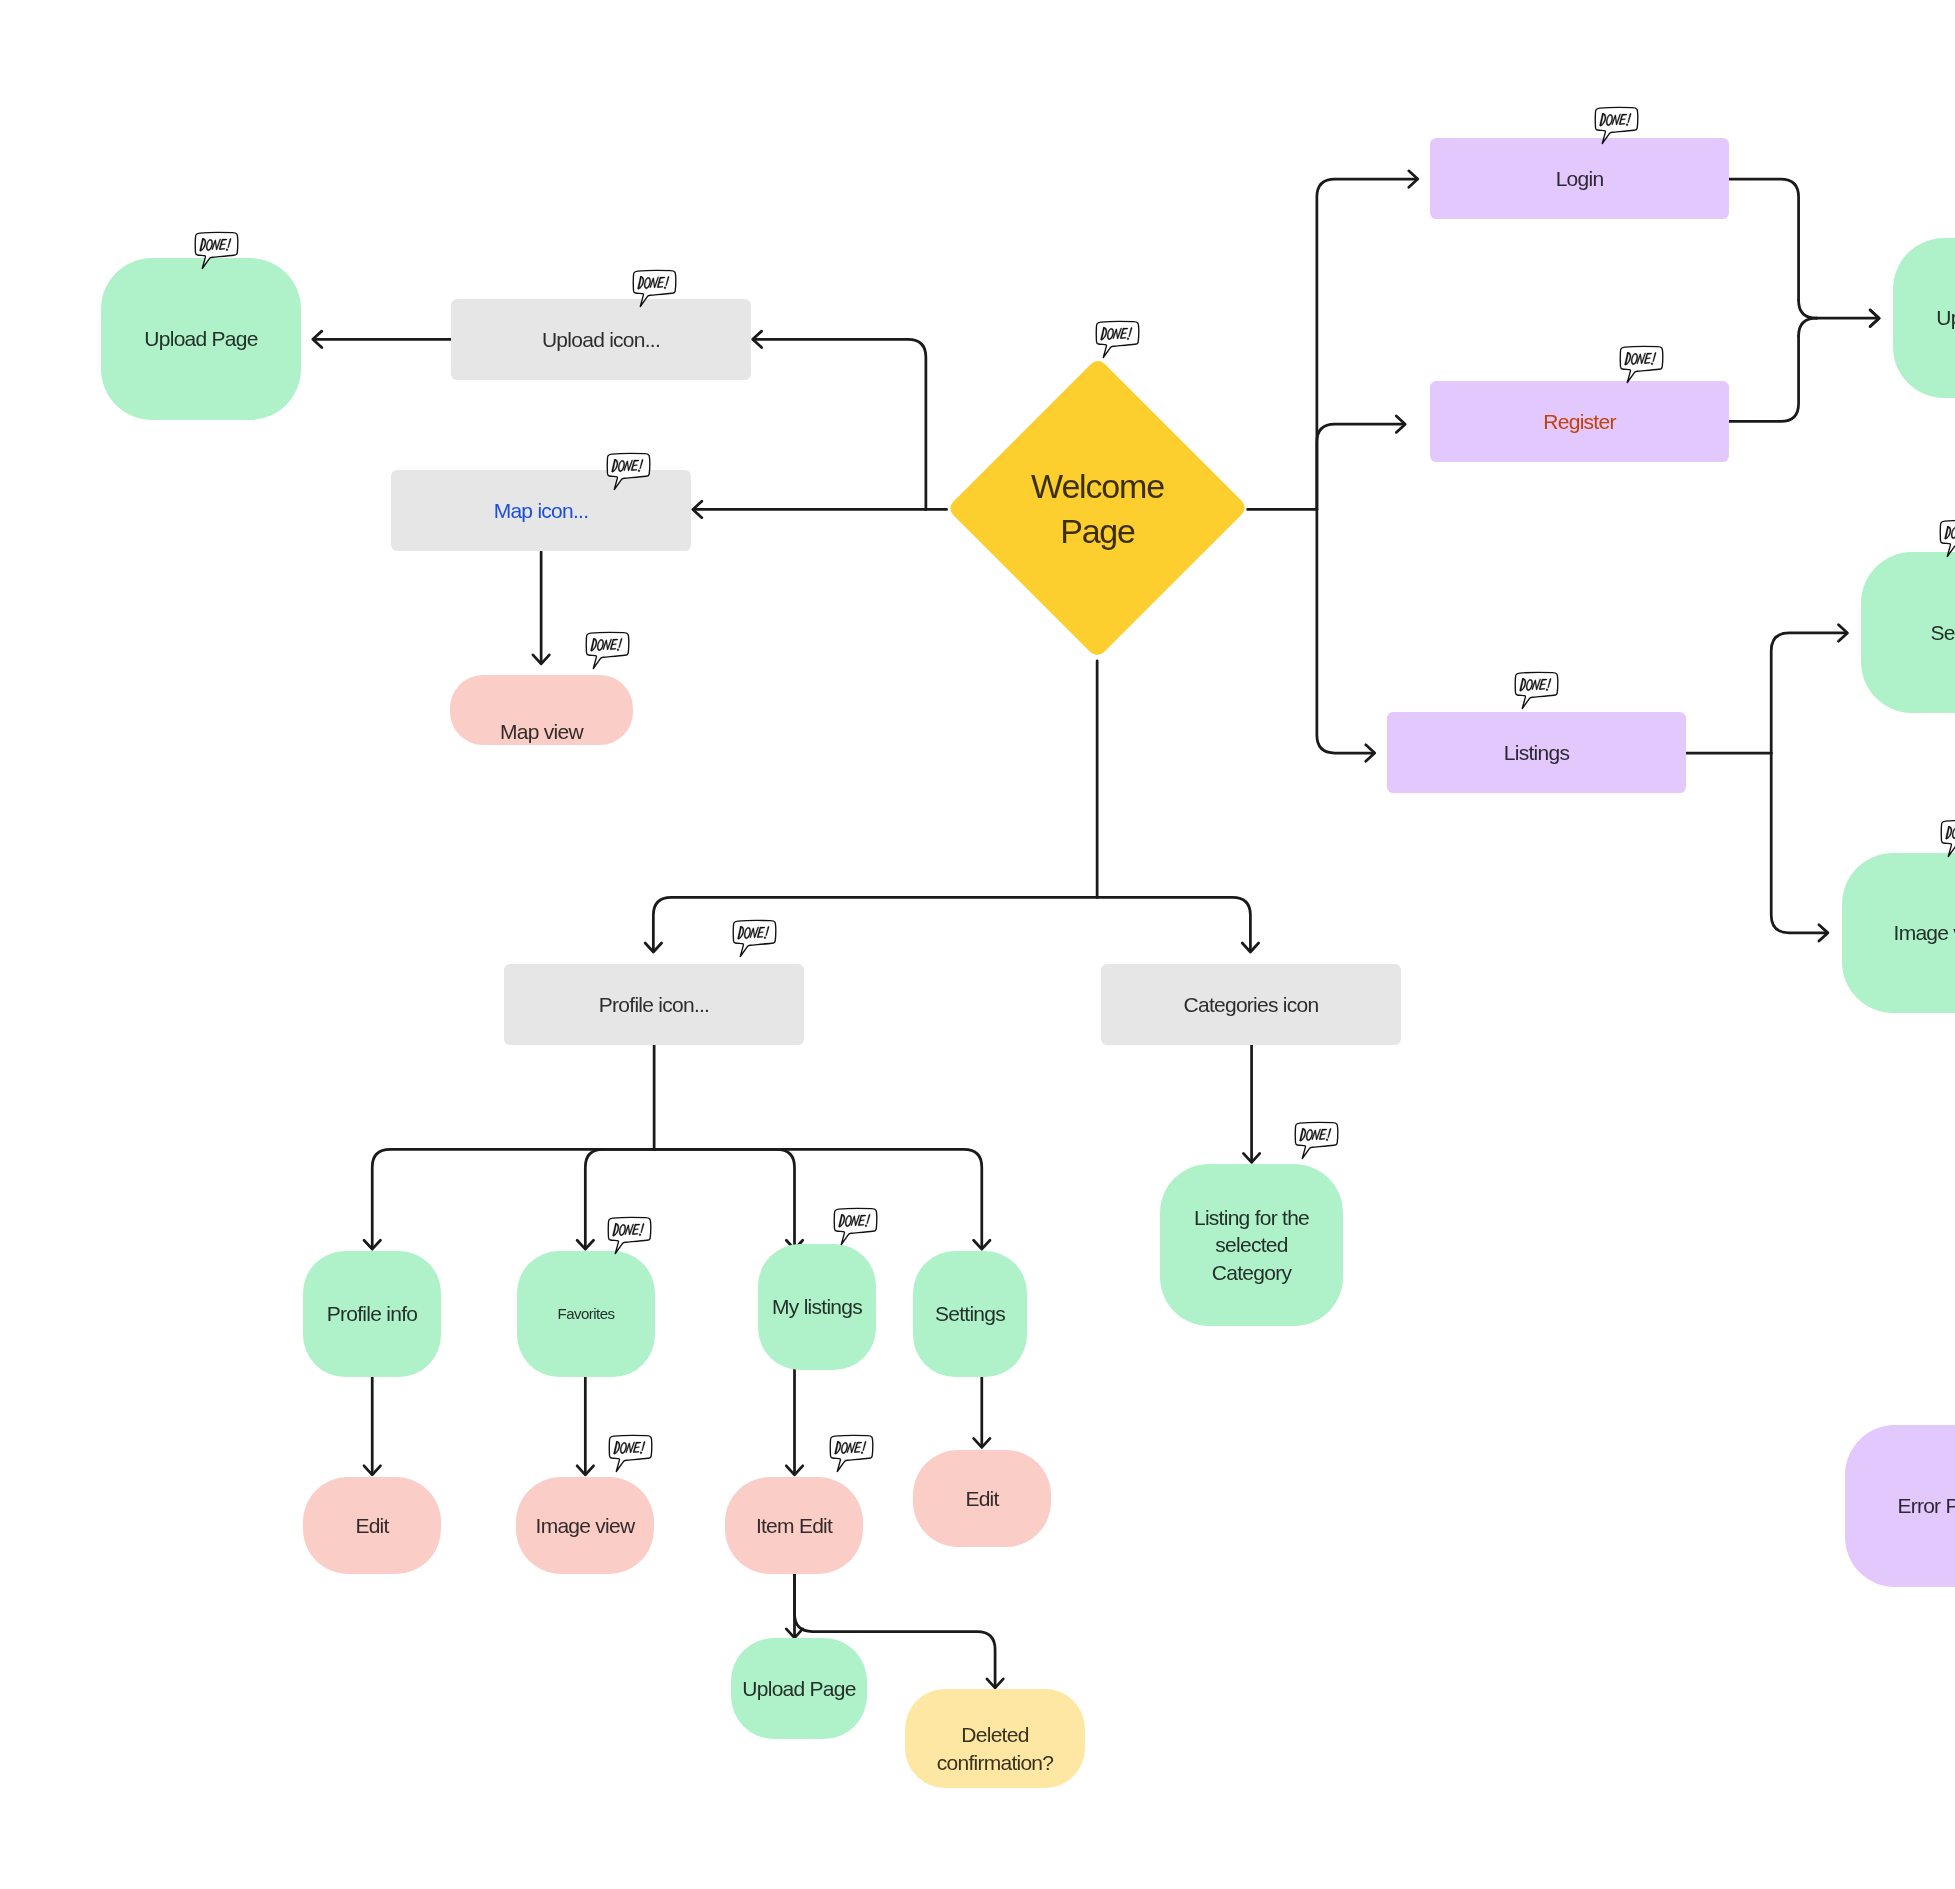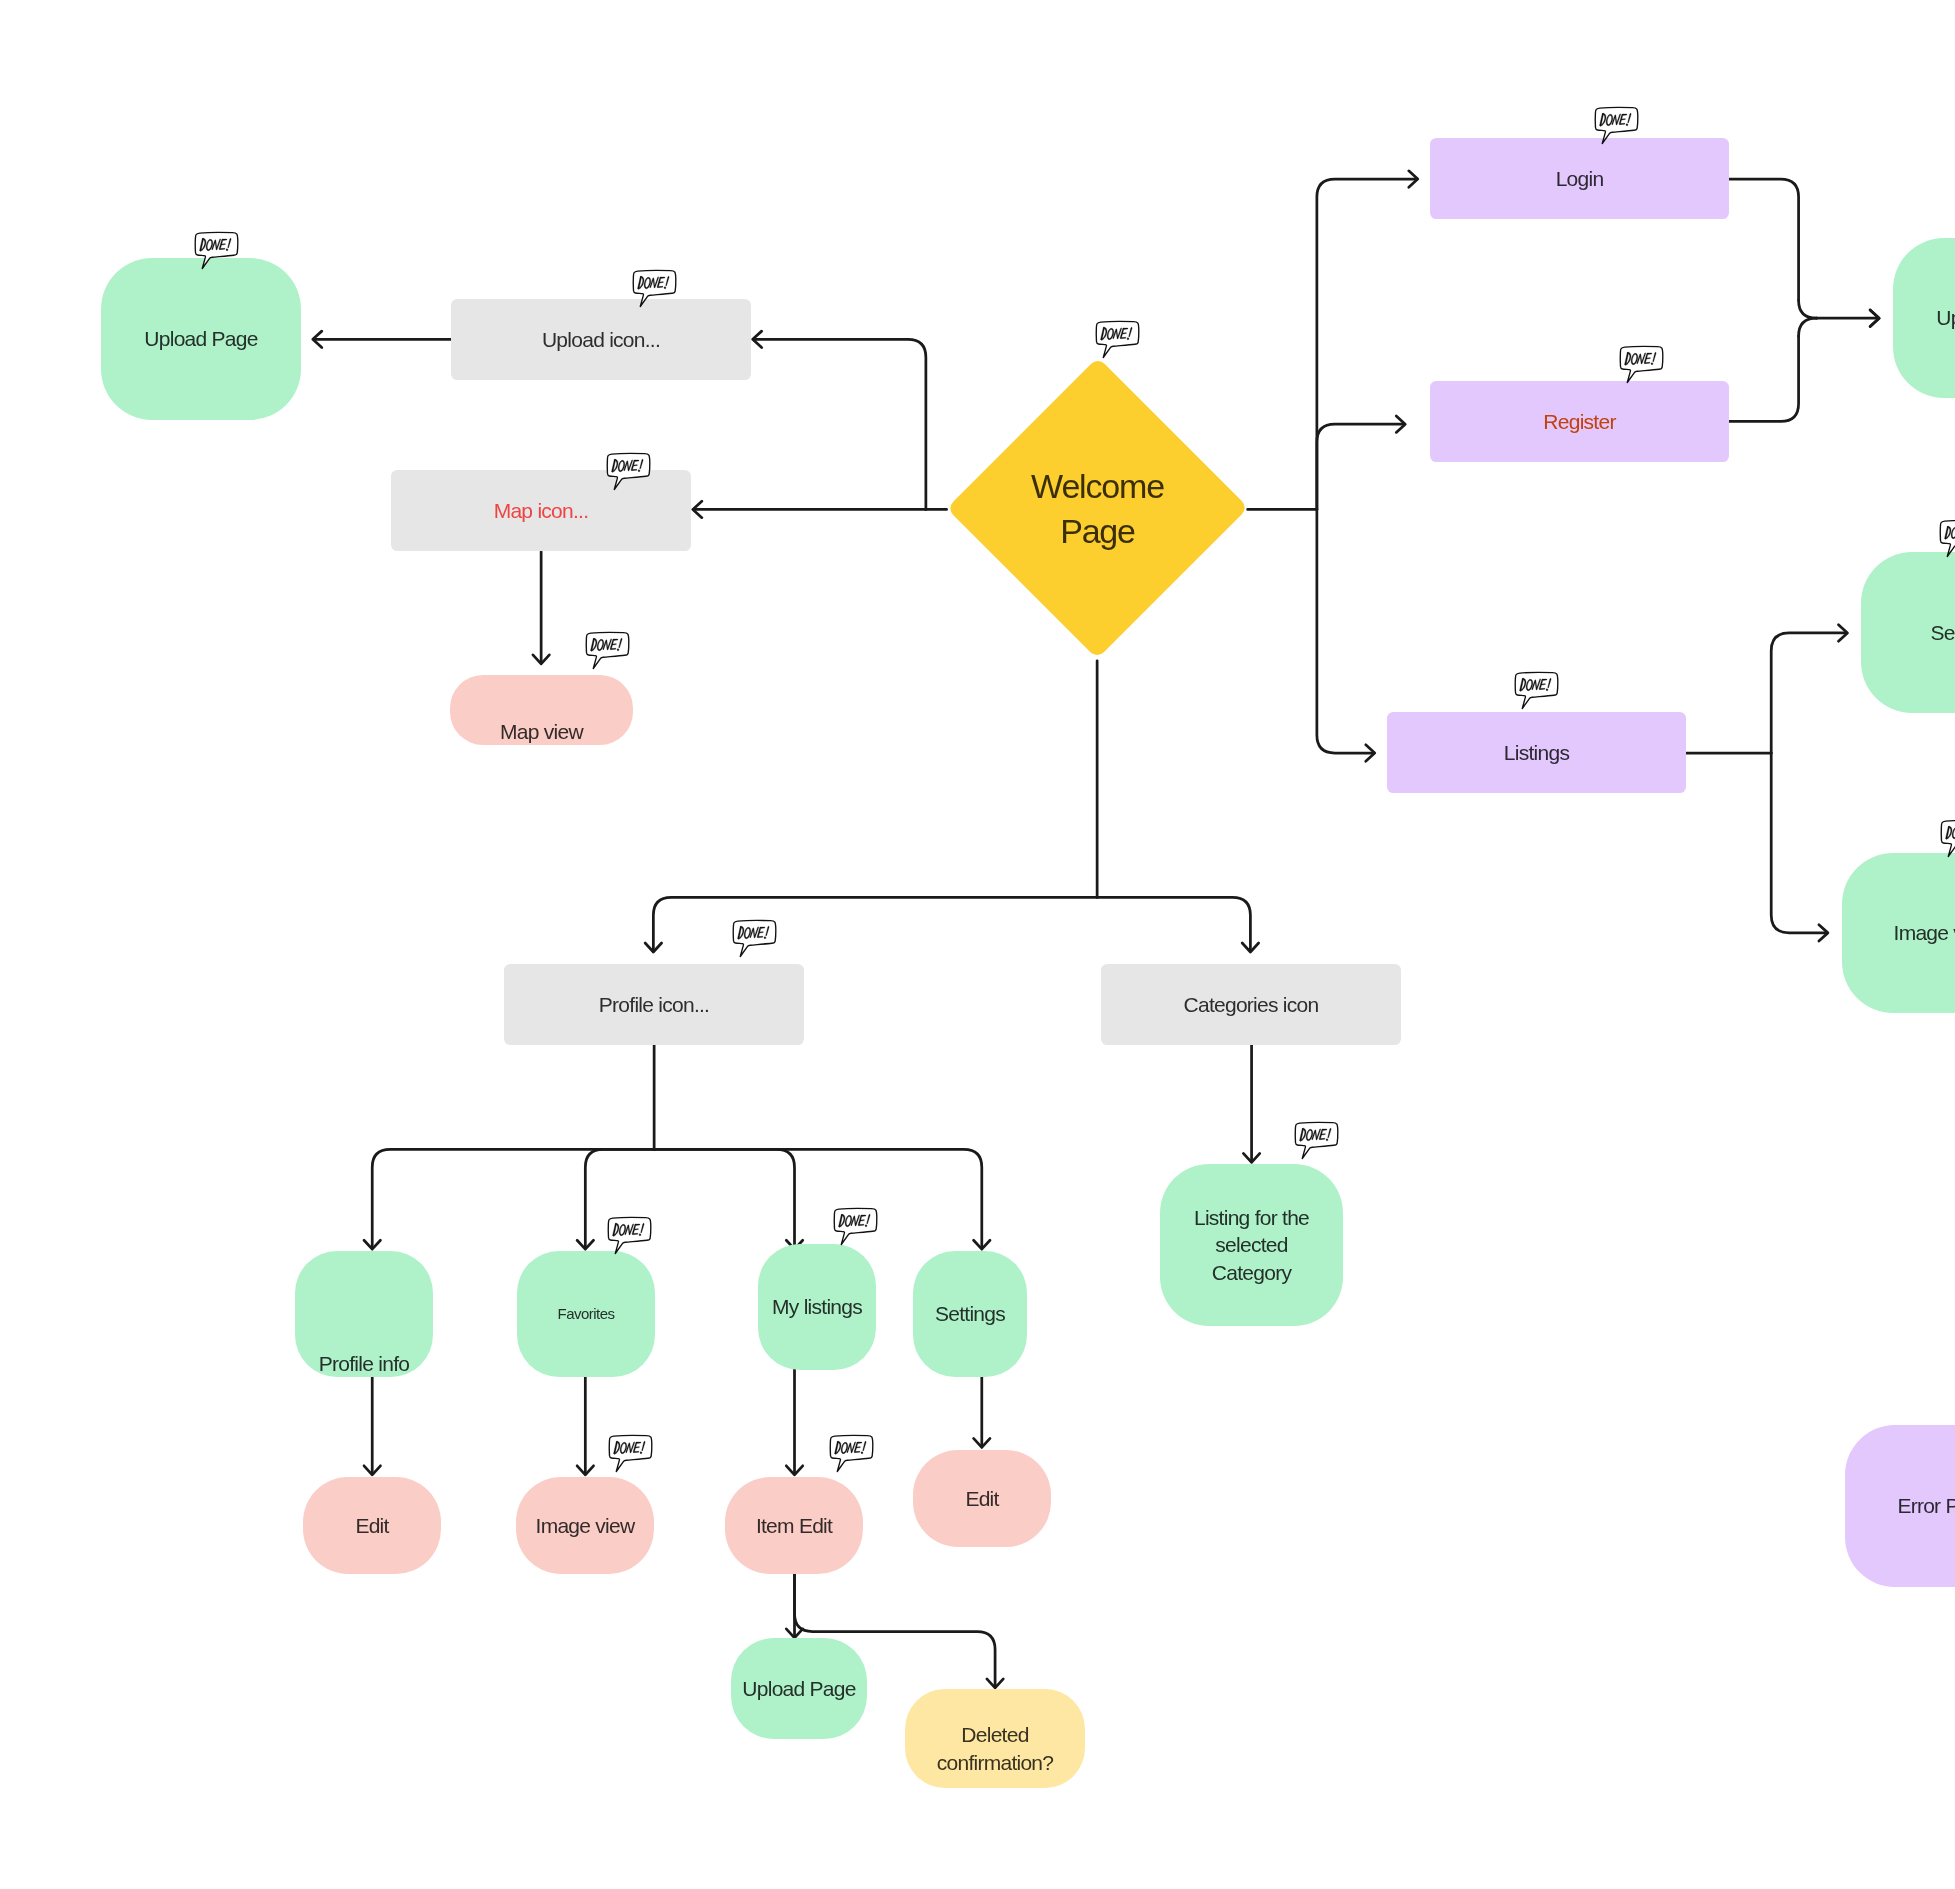--- a/index.html
+++ b/index.html
@@ -131,21 +131,21 @@
 <path d="M56.3 20.8c1.1-1.1 2.6-.6 2.8 1.4l2.5 20 8.2-23.3c.7-2 2.4-2.1 2.7-.5.2 1.1-.3 2.3-1 4.2l-9 25.2c-.7 1.9-2.6 1.9-2.9-.2l-2.6-20.5-6.7 19.9c-.7 2-2.5 2.2-2.8.5-.2-1.1.2-2.2.9-4.1l7.9-22.6Z"></path>
 <path d="M89.4 18c1.5-.1 2 2 .3 2.7l-11.1 1.4-2.6 9.9 9-1c1.5-.1 2 1.9.3 2.6l-10.1 1.2-2.8 10.4 11.2-.9c1.6-.1 2.1 2 .3 2.7l-13.7 1.2c-1.6.1-2.2-1.1-1.8-2.8L76 19c.3-.9.8-1.1 1.8-1.2l11.6.2Z"></path>
 <path d="M100.2 16.2c1.6-.9 3 .2 2.4 2.2l-7 23.2c-.6 2.2-2.4 2.6-2.6.6-.1-1.2.4-2.6 1-4.6l4.7-19.1c.3-1.3.6-1.9 1.5-2.3Z"></path>
 <ellipse cx="90.8" cy="48.4" rx="2.7" ry="2.9" transform="rotate(-14 90.8 48.4)"></ellipse>
 </g>
       </svg>
 
 </div>
 <div class="node rect" style="left:391px;top:470px;width:300px;height:81px;">
 <div class="shape" style="background:#E6E6E6;border-radius:6.3px;"></div>
-<div class="label" style="font-size:21px;color:#ef4444;">Map icon...</div>
+<div class="label" style="font-size:21px;color:#1d4ed8;">Map icon...</div>
 </div>
 <div class="sticker-wrap" style="left:605px;top:452px;">
 <svg class="sticker" viewBox="0 0 120 112" aria-hidden="true">
 <path class="bub" d="M7.5 9.2C9 6.6 12.5 5.4 16.8 5c16.2-1.4 53.2-2 81.7-1.1 5.7.2 9.5 1.2 11.1 3.9 1.7 2.8 2.3 9.2 2.4 18.2.1 10-.6 23-1.6 28.8-.6 3.6-3 5.1-8.4 5.7-14 1.5-42 3.7-53.8 4.8-3.4.3-5.4 1.1-7.2 3.3L23.2 93.5 31 65c.6-2.1 0-3.3-2.8-3.6-6.2-.6-14.2-1.2-17.2-1.7-3-.5-4.5-2.1-4.8-6.2-.6-9.5-.7-26.5-.2-35.3.3-5 .6-7.5 1.5-9Z"></path>
 <g class="ltr" transform="translate(5.5,4.2) scale(0.875)">
 <path d="M21.3 16.3c1.6-.9 2.9 0 2.5 2.1l-6.6 31.2c-.6 2.8-2 3.4-3.3 2.7-1.3-.8-1.3-2.4-.7-5.1l6.5-28.4c.3-1.5.7-2 1.6-2.5Z"></path>
 <path d="M21 15.9c4.4-.9 8 1.9 9.3 6.8 1.6 5.9-.2 13.6-4.2 20.4-3.8 6.4-8.9 10.1-11.9 9.3-1.6-.4-1.4-2.4.2-2.7 3-.5 6.6-3.7 9.3-8.8 3.1-5.8 4.5-12.3 3.1-16.9-1-3.2-3.2-4.9-6.1-4.8-1.7 0-1.6-2.9.3-3.3Z"></path>
 <path d="M42.4 18.7c4.6-.7 7.8 3.4 7.9 10.5.1 9-4.6 19-10.1 21.6-5 2.4-8.9-1.8-9-9.3-.1-8.8 5.2-21.9 11.2-22.8Zm-.5 3.7c-3.7 1.2-7.5 10.9-7.4 18.4.1 5.4 2.2 8.1 5 6.6 3.8-2 7.5-11.1 7.4-18.2-.1-5.6-2-7.9-5-6.8Z"></path>
 <path d="M56.3 20.8c1.1-1.1 2.6-.6 2.8 1.4l2.5 20 8.2-23.3c.7-2 2.4-2.1 2.7-.5.2 1.1-.3 2.3-1 4.2l-9 25.2c-.7 1.9-2.6 1.9-2.9-.2l-2.6-20.5-6.7 19.9c-.7 2-2.5 2.2-2.8.5-.2-1.1.2-2.2.9-4.1l7.9-22.6Z"></path>
 <path d="M89.4 18c1.5-.1 2 2 .3 2.7l-11.1 1.4-2.6 9.9 9-1c1.5-.1 2 1.9.3 2.6l-10.1 1.2-2.8 10.4 11.2-.9c1.6-.1 2.1 2 .3 2.7l-13.7 1.2c-1.6.1-2.2-1.1-1.8-2.8L76 19c.3-.9.8-1.1 1.8-1.2l11.6.2Z"></path>
@@ -333,21 +333,21 @@
 <path d="M21 15.9c4.4-.9 8 1.9 9.3 6.8 1.6 5.9-.2 13.6-4.2 20.4-3.8 6.4-8.9 10.1-11.9 9.3-1.6-.4-1.4-2.4.2-2.7 3-.5 6.6-3.7 9.3-8.8 3.1-5.8 4.5-12.3 3.1-16.9-1-3.2-3.2-4.9-6.1-4.8-1.7 0-1.6-2.9.3-3.3Z"></path>
 <path d="M42.4 18.7c4.6-.7 7.8 3.4 7.9 10.5.1 9-4.6 19-10.1 21.6-5 2.4-8.9-1.8-9-9.3-.1-8.8 5.2-21.9 11.2-22.8Zm-.5 3.7c-3.7 1.2-7.5 10.9-7.4 18.4.1 5.4 2.2 8.1 5 6.6 3.8-2 7.5-11.1 7.4-18.2-.1-5.6-2-7.9-5-6.8Z"></path>
 <path d="M56.3 20.8c1.1-1.1 2.6-.6 2.8 1.4l2.5 20 8.2-23.3c.7-2 2.4-2.1 2.7-.5.2 1.1-.3 2.3-1 4.2l-9 25.2c-.7 1.9-2.6 1.9-2.9-.2l-2.6-20.5-6.7 19.9c-.7 2-2.5 2.2-2.8.5-.2-1.1.2-2.2.9-4.1l7.9-22.6Z"></path>
 <path d="M89.4 18c1.5-.1 2 2 .3 2.7l-11.1 1.4-2.6 9.9 9-1c1.5-.1 2 1.9.3 2.6l-10.1 1.2-2.8 10.4 11.2-.9c1.6-.1 2.1 2 .3 2.7l-13.7 1.2c-1.6.1-2.2-1.1-1.8-2.8L76 19c.3-.9.8-1.1 1.8-1.2l11.6.2Z"></path>
 <path d="M100.2 16.2c1.6-.9 3 .2 2.4 2.2l-7 23.2c-.6 2.2-2.4 2.6-2.6.6-.1-1.2.4-2.6 1-4.6l4.7-19.1c.3-1.3.6-1.9 1.5-2.3Z"></path>
 <ellipse cx="90.8" cy="48.4" rx="2.7" ry="2.9" transform="rotate(-14 90.8 48.4)"></ellipse>
 </g>
       </svg>
 
 </div>
-<div class="node rounded" style="left:295px;top:1251px;width:138px;height:126px;align-items:flex-end;">
+<div class="node rounded" style="left:303px;top:1251px;width:138px;height:126px;">
 <div class="shape" style="background:#AFF2C9;border-radius:42px;"></div>
 <div class="label" style="font-size:21px;color:#24302A;">Profile info</div>
 </div>
 <div class="node rounded" style="left:517px;top:1251px;width:138px;height:126px;">
 <div class="shape" style="background:#AFF2C9;border-radius:42px;"></div>
 <div class="label" style="font-size:15px;color:#24302A;">Favorites</div>
 </div>
 <div class="sticker-wrap" style="left:606px;top:1216px;">
 <svg class="sticker" viewBox="0 0 120 112" aria-hidden="true">
 <path class="bub" d="M7.5 9.2C9 6.6 12.5 5.4 16.8 5c16.2-1.4 53.2-2 81.7-1.1 5.7.2 9.5 1.2 11.1 3.9 1.7 2.8 2.3 9.2 2.4 18.2.1 10-.6 23-1.6 28.8-.6 3.6-3 5.1-8.4 5.7-14 1.5-42 3.7-53.8 4.8-3.4.3-5.4 1.1-7.2 3.3L23.2 93.5 31 65c.6-2.1 0-3.3-2.8-3.6-6.2-.6-14.2-1.2-17.2-1.7-3-.5-4.5-2.1-4.8-6.2-.6-9.5-.7-26.5-.2-35.3.3-5 .6-7.5 1.5-9Z"></path>

